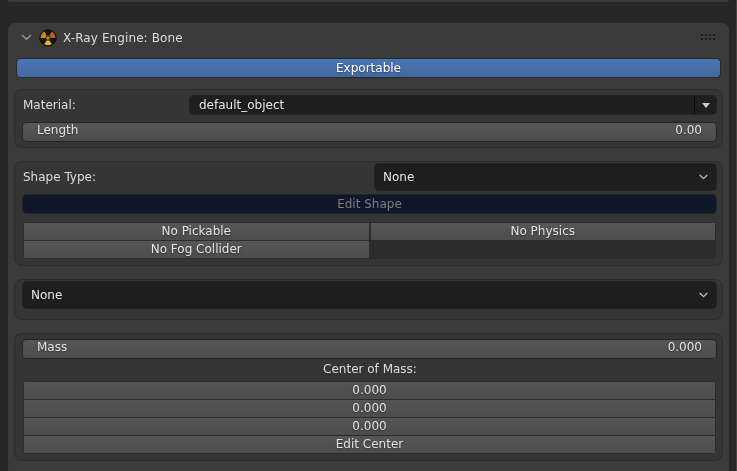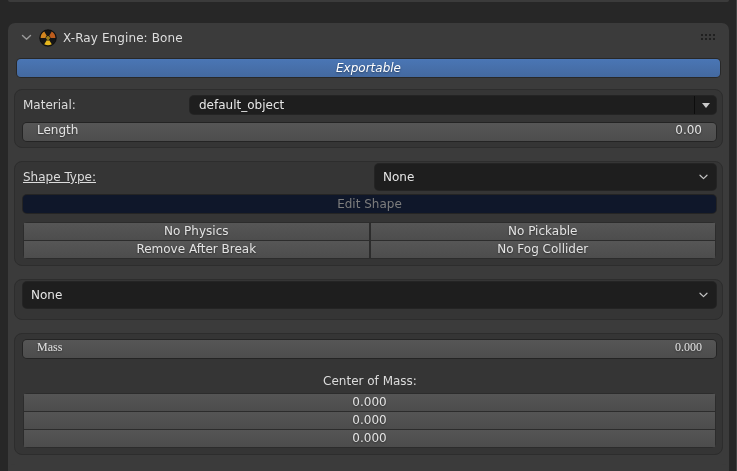--- a/index.html
+++ b/index.html
@@ -27,30 +27,30 @@
     background-size:4px 4px;}
   
   .btn,.slider,.enum,.search{box-shadow:0 0 0 1px rgba(10,10,10,.38);}
   .btn{
     height:18px;line-height:18px;text-align:center;border-radius:4px;
     background:linear-gradient(#565656,#4d4d4d);
     color:var(--text,#e3e3e3);text-shadow:0 1px 2px rgba(0,0,0,.4);cursor:pointer;
   }
   .btn.accent{background:linear-gradient(var(--accent,#4a76b5),#44699f);color:#fff;}
   .btn.disabled{background:#0f172a;color:var(--text_disabled,#7d7d7d);text-shadow:none;cursor:default;}
-  .exportable{margin:7px 9px 0;font-style:italic;}
+  .exportable{margin:7px 9px 0;}
   .box{
     margin:12px 6px 0;background:var(--box,#353535);
     border:1px solid #2d2d2d;border-radius:8px;padding:6px 6px 6px 8px;
   }
   .box + .box{margin-top:13px;}
   .prop-row{display:flex;align-items:center;height:18px;margin-bottom:9px;}
   .prop-row label{color:#dcdcdc;}
   .lbl-mat{width:167px;}
-  .lbl-split{width:352px;text-decoration:underline;}
+  .lbl-split{width:352px;}
   
   .search{flex:1;display:flex;height:18px;background:var(--widget_dark,#1e1e1e);border-radius:4px;overflow:hidden;}
   .search .txt{flex:1;line-height:18px;padding:0 9px;color:#e6e6e6;}
   .dd-btn{width:21px;display:flex;align-items:center;justify-content:center;border-left:1px solid #0d0d0d;cursor:pointer;}
   .tri{width:0;height:0;border-left:4px solid transparent;border-right:4px solid transparent;border-top:5px solid #c9c9c9;}
   
   .enum{flex:1;display:flex;align-items:center;justify-content:space-between;height:26px;
     background:var(--widget_dark,#1e1e1e);border-radius:4px;padding:0 8px;cursor:pointer;}
   .enum .txt{color:#e6e6e6;}
   
@@ -58,21 +58,21 @@
     background:linear-gradient(#565656,#4d4d4d);border-radius:4px;padding:0 14px;
     text-shadow:0 1px 2px rgba(0,0,0,.4);cursor:ew-resize;}
   
   .grid2{display:grid;grid-template-columns:1fr 1fr;grid-auto-rows:17px;gap:1px 2px;
     background:#2c2c2c;padding:1px;border-radius:5px;}
   .grid2 .btn{height:17px;line-height:17px;border-radius:0;box-shadow:none;}
   .stack{display:grid;grid-auto-rows:17px;gap:1px;background:#2c2c2c;padding:1px;border-radius:5px;margin-top:0;}
   .stack > *{height:17px;line-height:17px;border-radius:0;box-shadow:none;}
   .num{background:linear-gradient(#555,#4c4c4c);text-align:center;text-shadow:0 1px 2px rgba(0,0,0,.4);cursor:text;}
   .sublabel{line-height:15px;margin:4px 0 4px 1px;color:#dcdcdc;text-align:center;}
-  .mass-slider{margin-bottom:16px;font-family:Liberation Serif, serif;}
+  .mass-slider{margin-bottom:4px;}
   svg{display:block;}
 </style>
 </head>
 <body>
 
 <div class="stage">
   <div class="prev-edge"></div>
 
   <section class="panel">
 
@@ -119,23 +119,22 @@
         <label class="lbl-split">Shape Type:</label>
         <div class="enum">
           <span class="txt">None</span>
           <svg width="9" height="6" viewBox="0 0 9 6">
               <polyline points="1,1.2 4.5,4.6 8,1.2" fill="none" stroke="#c4c4c4" stroke-width="1.2" stroke-linecap="round" stroke-linejoin="round"></polyline>
             </svg>
         </div>
       </div>
       <div class="btn disabled" style="margin-bottom:9px;">Edit Shape</div>
       <div class="grid2">
+        <div class="btn">No Pickable</div>
         <div class="btn">No Physics</div>
-        <div class="btn">No Pickable</div>
-        <div class="btn">Remove After Break</div>
         <div class="btn">No Fog Collider</div>
       </div>
     </div>
 
     <div class="box">
       <div class="prop-row">
         <div class="enum">
           <span class="txt">None</span>
           <svg width="9" height="6" viewBox="0 0 9 6">
               <polyline points="1,1.2 4.5,4.6 8,1.2" fill="none" stroke="#c4c4c4" stroke-width="1.2" stroke-linecap="round" stroke-linejoin="round"></polyline>
@@ -147,20 +146,21 @@
     <div class="box">
       <div class="slider mass-slider">
         <span>Mass</span>
         <span>0.000</span>
       </div>
       <div class="sublabel">Center of Mass:</div>
       <div class="stack">
         <div class="num">0.000</div>
         <div class="num">0.000</div>
         <div class="num">0.000</div>
+        <div class="btn">Edit Center</div>
       </div>
     </div>
 
   </section>
 
   <div class="next-edge"></div>
   <div class="region-edge-r"></div>
 </div>
 
 </body></html>

